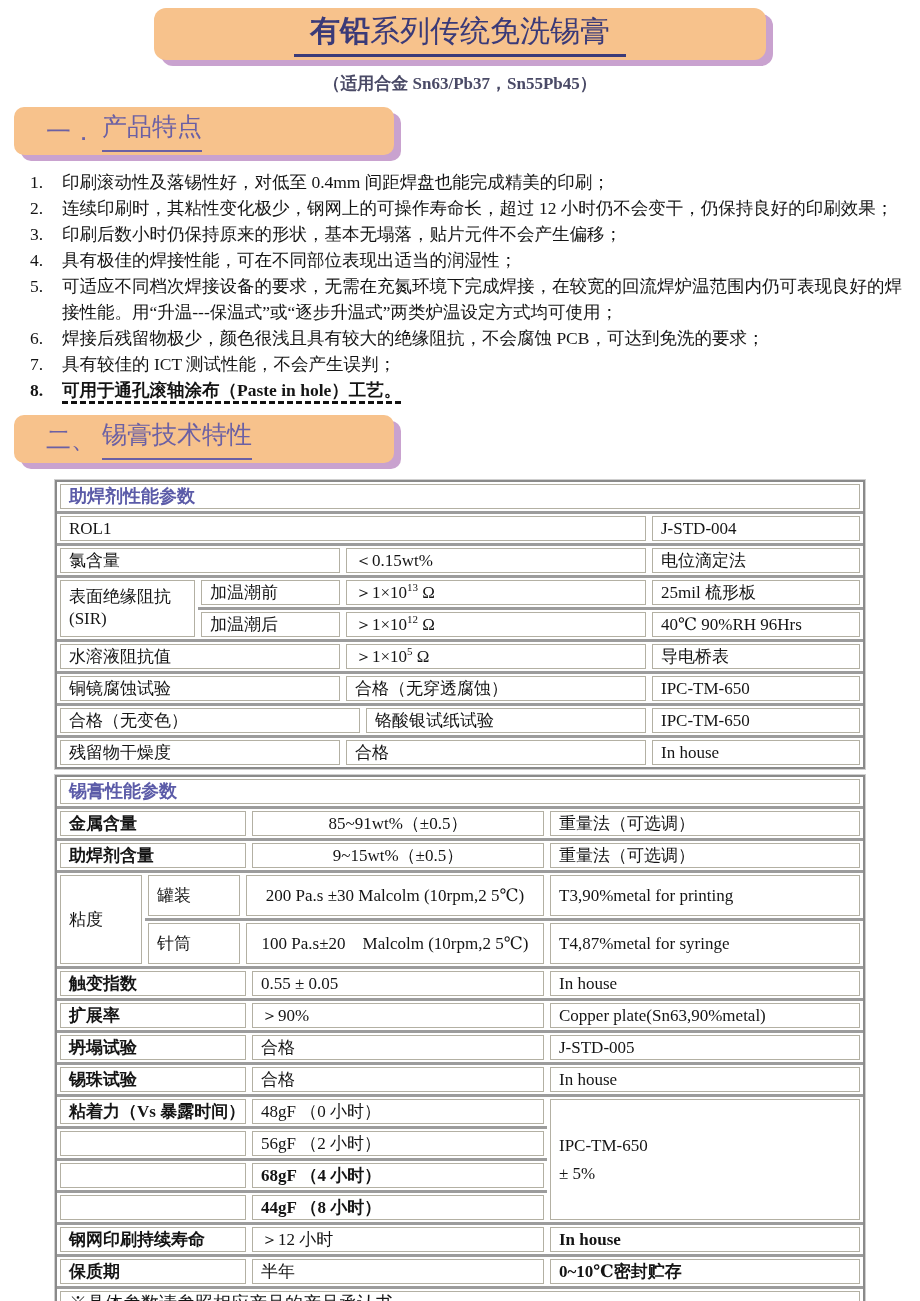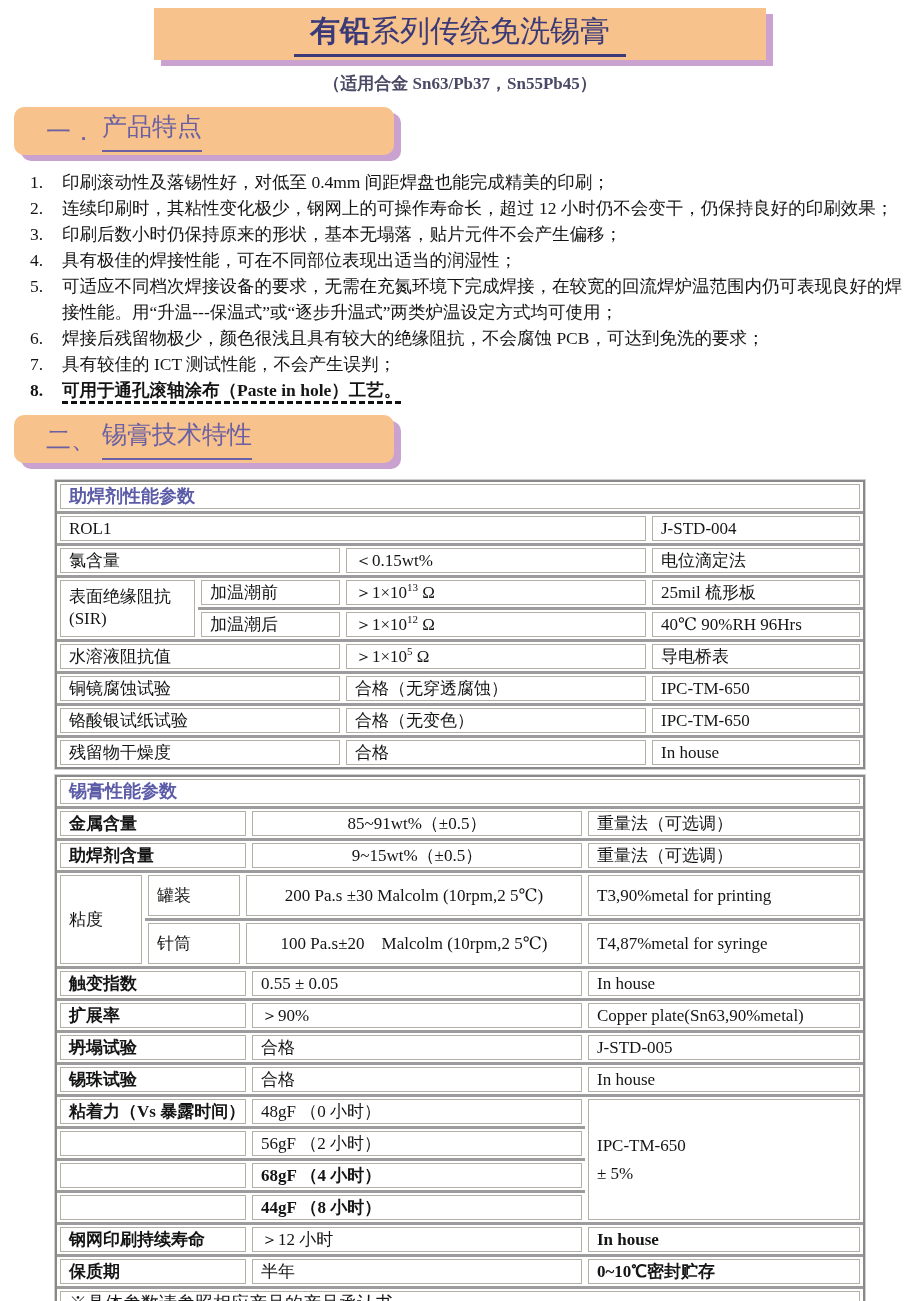--- a/index.html
+++ b/index.html
@@ -4,21 +4,21 @@
 <style>
   html,body{margin:0;padding:0;background:#ffffff;}
   .page{
     width:920px;height:1301px;overflow:hidden;background:#ffffff;
     font-family:"Liberation Serif","DejaVu Serif",serif;color:#141414;
     position:relative;
   }
   
   .title-banner{
     width:612px;height:52px;margin:8px auto 0;background:#F7C28C;
-    border-radius:0;box-shadow:7px 6px 0 0 #C9A2CF;
+    border-radius:12px;box-shadow:7px 6px 0 0 #C9A2CF;
     display:flex;align-items:center;justify-content:center;
   }
   .title-text{
     font-size:30px;color:#3A3A78;border-bottom:3px solid #3A3A78;
     padding:0 16px 2px;white-space:nowrap;
   }
   .title-text b{font-weight:bold;}
   .subtitle{margin-top:12px;text-align:center;font-size:17px;font-weight:bold;color:#4A4A66;}
   .section-banner{
     width:380px;height:48px;margin:12px 0 0 14px;background:#F7C28C;
@@ -48,21 +48,21 @@
   }
   .thead{flex:1;color:#5B5BA8;font-weight:bold;font-size:18px;}
   .tfoot{flex:1;font-size:18px;}
   .center{text-align:center;}
   .sub{flex:1;display:flex;flex-direction:column;}
   
   .a1{width:280px;}.a2{flex:1;}.a3{width:208px;}
   .sirl{width:135px;white-space:normal;line-height:22px;padding-top:5px;}
   .s1{width:139px;}
   
-  .b1{width:186px;font-weight:bold;}.b2{flex:1;}.b3{width:272px;font-family:Liberation Serif, serif;}
+  .b1{width:186px;font-weight:bold;}.b2{flex:1;}.b3{width:310px;}
   .visl{width:82px;display:flex;align-items:center;}
   .vist{width:92px;display:flex;align-items:center;}
   .visrow .cell{padding-top:9px;padding-bottom:9px;}
   .visrow .vcenter{display:flex;align-items:center;justify-content:center;}
   .tackmethod{display:flex;flex-direction:column;justify-content:center;line-height:28px;}
   sup{font-size:11px;line-height:0;}
 </style>
 </head>
 <body>
 
@@ -144,22 +144,22 @@
       <div class="band"></div>
 
       <div class="trow">
         <div class="cell a1">铜镜腐蚀试验</div>
         <div class="cell a2">合格（无穿透腐蚀）</div>
         <div class="cell a3">IPC-TM-650</div>
       </div>
       <div class="band"></div>
 
       <div class="trow">
+        <div class="cell a2">合格（无变色）</div>
         <div class="cell a1">铬酸银试纸试验</div>
-        <div class="cell a2">合格（无变色）</div>
         <div class="cell a3">IPC-TM-650</div>
       </div>
       <div class="band"></div>
 
       <div class="trow">
         <div class="cell a1">残留物干燥度</div>
         <div class="cell a2">合格</div>
         <div class="cell a3">In house</div>
       </div>
     </div>

